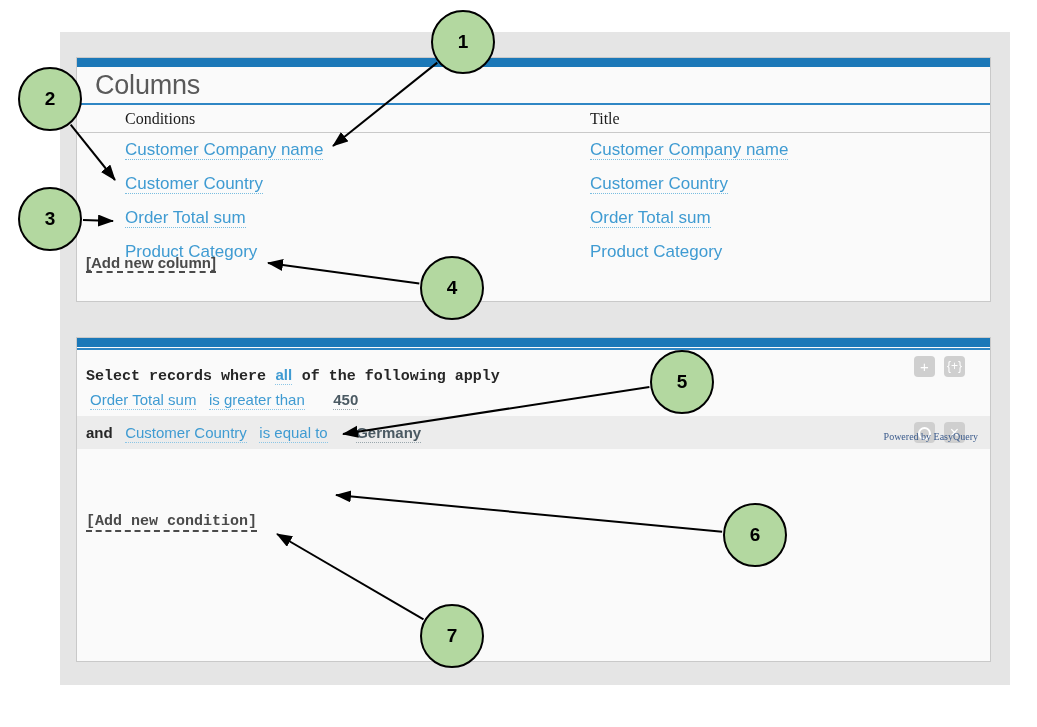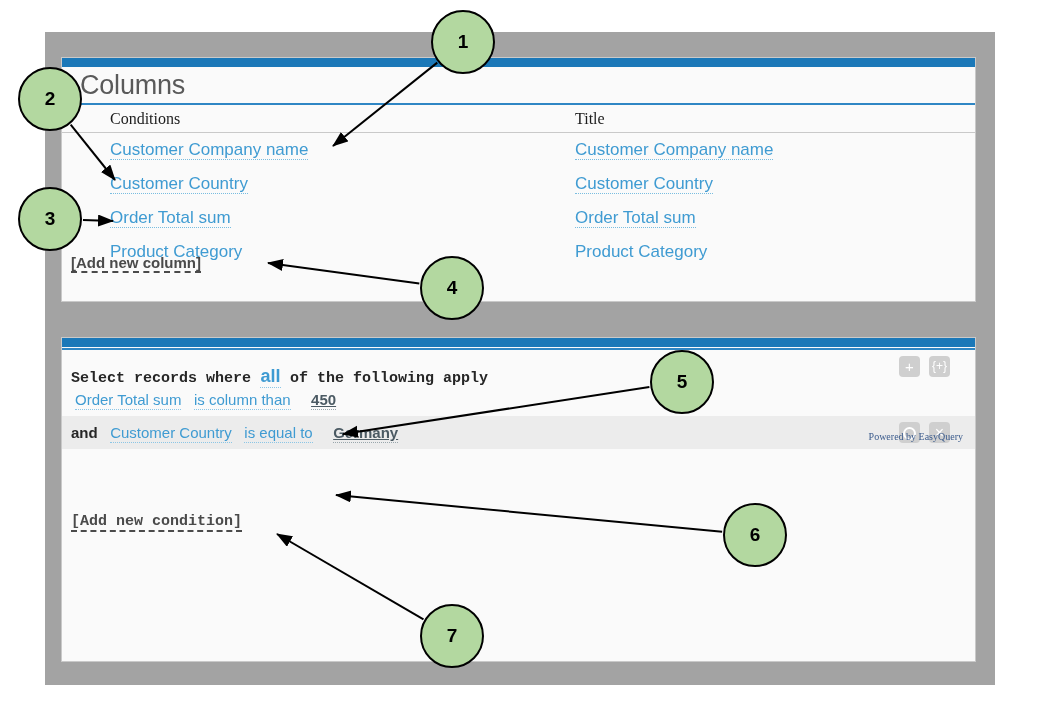--- a/index.html
+++ b/index.html
@@ -12,25 +12,25 @@
     position: relative;
     width: 1037px;
     height: 727px;
     background: #ffffff;
     overflow: hidden;
   }
 
   
   .outer-frame {
     position: absolute;
-    left: 45px;
+    left: 60px;
     top: 32px;
     width: 950px;
     height: 653px;
-    background: #a3a3a3;
+    background: #e5e5e5;
   }
 
   
   .panel {
     position: absolute;
     background: #fafafa;
     border: 1px solid #c9c9c9;
     box-sizing: border-box;
   }
   .panel-topbar {
@@ -131,29 +131,28 @@
     margin: 0 4px;
     cursor: pointer;
     display: inline-block;
     line-height: 1.1;
   }
   .cond-value {
     color: #4b5a63;
     font-size: 15px;
     font-weight: bold;
     border-bottom: 1px dotted #9aa7ad;
-    margin: 0 12px;
+    margin: 0 20px;
     cursor: pointer;
     display: inline-block;
     line-height: 1.1;
-    text-decoration: underline;
   }
   .all-link {
     color: #3f9bd2;
-    font-size: 18px;
+    font-size: 15px;
     font-weight: bold;
     border-bottom: 1px dotted #8cc6e6;
     margin: 17px 5px;
     cursor: pointer;
     display: inline-block;
     line-height: 1.1;
   }
 
   
   .icon-btn {
@@ -289,21 +288,21 @@
           <span class="bold-dark">Select records where</span>
           <span class="all-link">all</span>
           <span class="bold-dark">of the following apply</span>
 
           <div class="icon-btn" id="btn-add-cond">+</div>
           <div class="icon-btn" id="btn-add-group">{+}</div>
         </div>
 
         <div class="cond-line">
           <span class="cond-link">Order Total sum</span>
-          <span class="cond-link">is column than</span>
+          <span class="cond-link">is greater than</span>
           <span class="cond-value">450</span>
         </div>
 
 
         <div class="cond-line highlight">
           <span class="cond-word">and</span>
           <span class="cond-link">Customer Country</span>
           <span class="cond-link">is equal to</span>
           <span class="cond-value">Germany</span>
 

